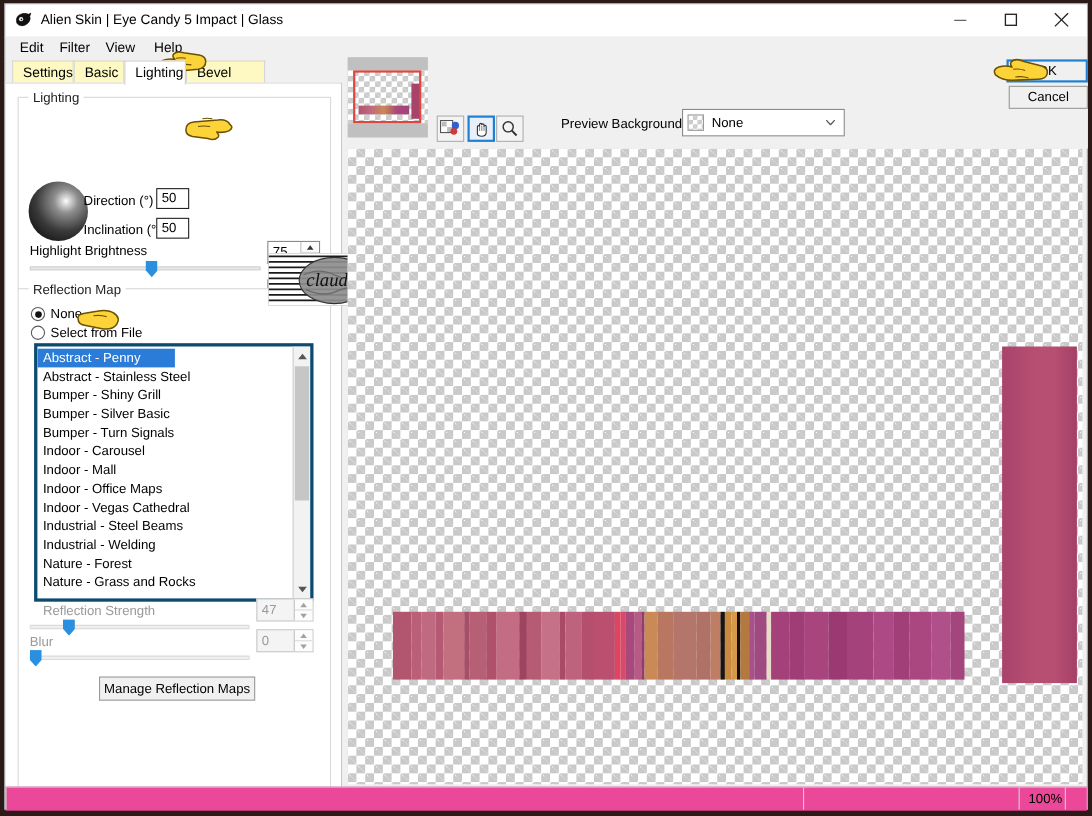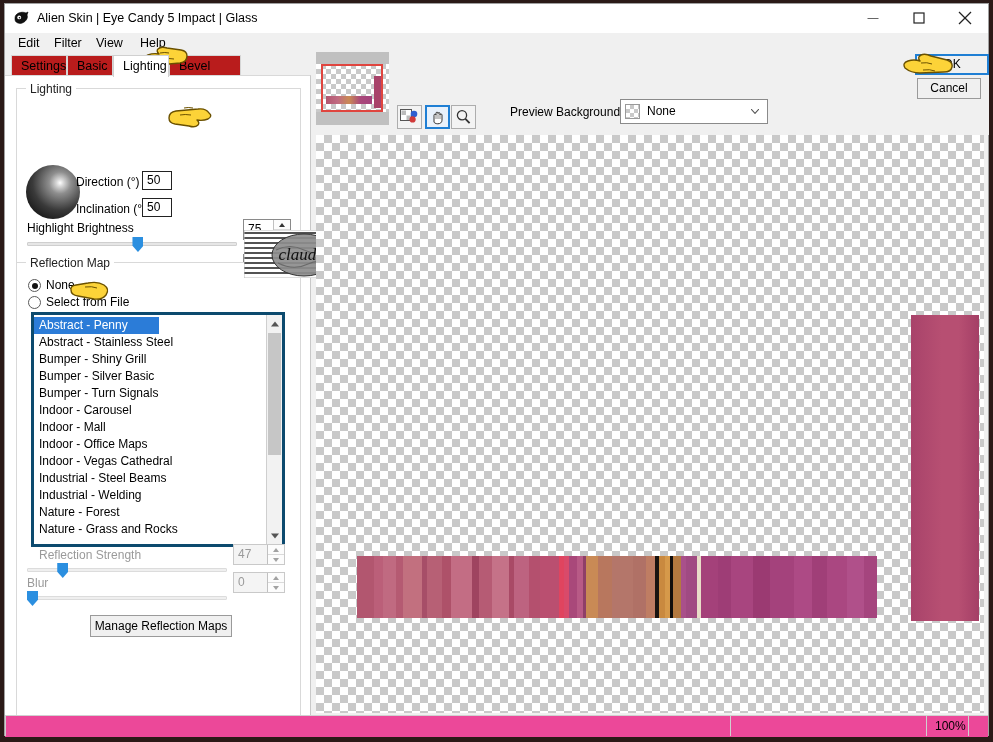--- a/index.html
+++ b/index.html
@@ -18,21 +18,21 @@
   .wbtn svg{position:absolute;left:50%;top:50%;transform:translate(-50%,-50%);}
   #w-min{left:845px;} #w-max{left:891px;} #w-close{left:937px;}
 
   
   .menubar{position:absolute;left:0;top:29px;width:983px;height:20px;background:#f0f0f0;}
   .menu-item{position:absolute;top:2px;height:17px;line-height:17px;padding:0 7px;font-size:12.5px;}
 
   
   .tabstrip{position:absolute;left:0;top:50px;width:983px;height:22px;background:#f0f0f0;}
   .tab{position:absolute;top:1px;height:21px;line-height:20px;padding:0 9px;font-size:12.5px;
-       background:#b91c1c;border:1px solid #d6d6d6;border-bottom:none;box-sizing:border-box;}
+       background:#fef9c3;border:1px solid #d6d6d6;border-bottom:none;box-sizing:border-box;}
   .tab.active{background:#ffffff;border-color:#d0d0d0;height:22px;z-index:3;}
 
   
   .leftpanel{position:absolute;left:0;top:71px;width:305px;height:640px;background:#ffffff;
              border-right:1px solid #c8c8c8;border-top:1px solid #d9d9d9;}
   .group{position:absolute;background:#fff;border:1px solid #d9d9d9;box-sizing:border-box;}
   .group-title{position:absolute;top:-7px;left:9px;background:#fff;padding:0 4px;font-size:12px;color:#222;}
 
   .sphere{position:absolute;width:54px;height:54px;border-radius:50%;
           background:radial-gradient(circle at 63% 33%, #ffffff 0%, #d8d8d8 7%, #8e8e8e 22%, #3a3a3a 55%, #141414 85%, #080808 100%);}
@@ -345,21 +345,21 @@
   <div class="combo">
     <div class="sw" style="background-image:linear-gradient(45deg,#c9c9c9 25%,transparent 25%,transparent 75%,#c9c9c9 75%),linear-gradient(45deg,#c9c9c9 25%,transparent 25%,transparent 75%,#c9c9c9 75%);background-size:8px 8px;background-position:0 0,4px 4px;background-color:#fff;"></div>
     <div class="cv">None</div>
     <svg class="cc" viewBox="0 0 8 5">
       <polyline points="0,0 4,4.4 8,0" fill="none" stroke="#555" stroke-width="1.1"></polyline>
     </svg>
   </div>
 
   <div style="position:absolute;left:910px;top:50px;width:74px;height:21px;background:#f0f0f0;
               border:2px solid #1f7fd4;box-sizing:border-box;text-align:center;line-height:17px;font-size:12px;">OK</div>
-  <div style="position:absolute;left:912px;top:74px;width:64px;height:21px;background:#f0f0f0;
+  <div style="position:absolute;left:912px;top:74px;width:72px;height:21px;background:#f0f0f0;
               border:1px solid #9a9a9a;box-sizing:border-box;text-align:center;line-height:19px;font-size:12px;">Cancel</div>
 
   <div class="canvas">
     <div id="h-bar" style="position: absolute; display: flex; overflow: hidden; left: 41px; top: 421px; width: 520px; height: 62px;">
         <div style="flex: 0.0320285 0 0px; background: rgb(178, 86, 111);"></div>
         <div style="flex: 0.0177936 0 0px; background: rgb(187, 95, 121);"></div>
         <div style="flex: 0.024911 0 0px; background: rgb(192, 106, 129);"></div>
         <div style="flex: 0.0142349 0 0px; background: rgb(181, 90, 114);"></div>
         <div style="flex: 0.0355872 0 0px; background: rgb(194, 112, 127);"></div>
         <div style="flex: 0.0106762 0 0px; background: rgb(167, 78, 104);"></div>

